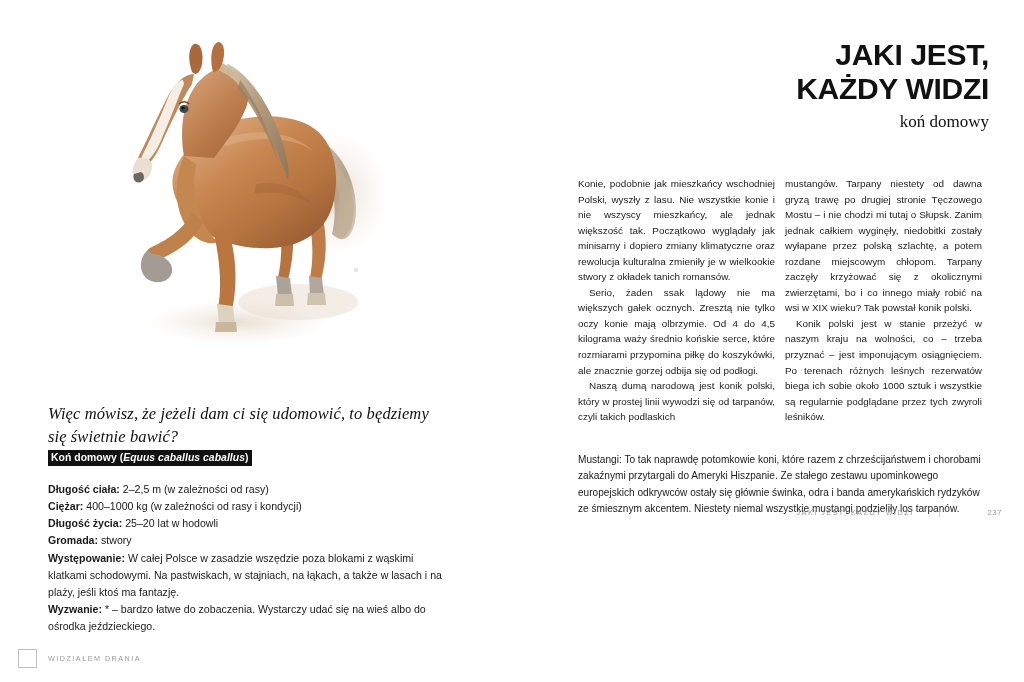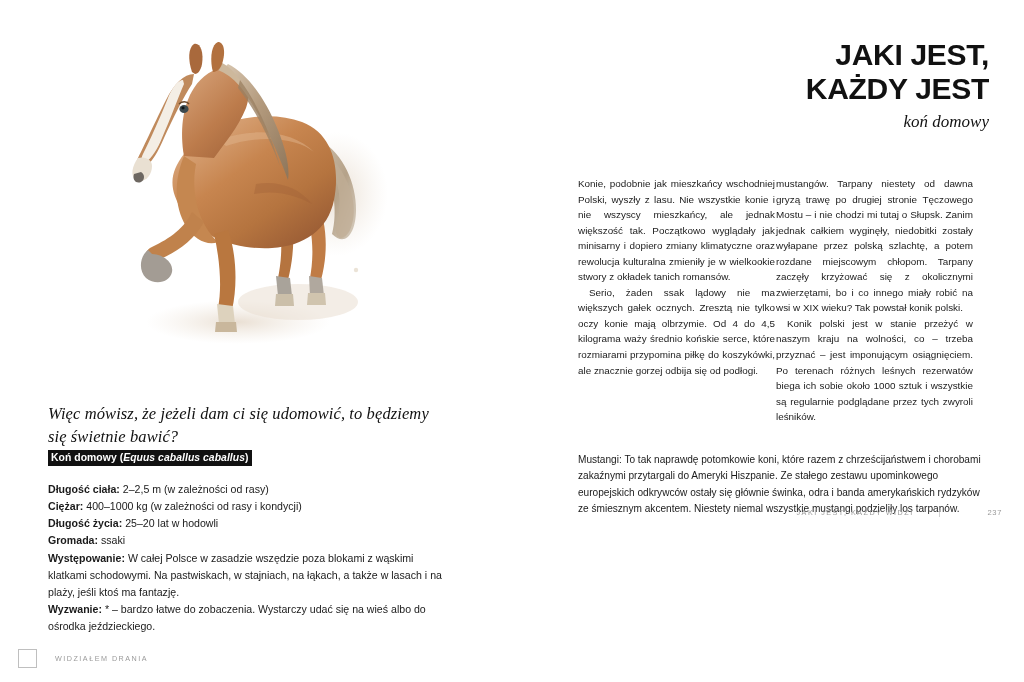--- a/index.html
+++ b/index.html
@@ -94,32 +94,32 @@
     color: #111111;
   }
   .headline .l { display: block; white-space: nowrap; }
 
   .subhead {
     position: absolute;
     right: 35px;
     top: 112px;
     text-align: right;
     font-family: "Liberation Serif", serif;
-    font-style: italic;
     font-size: 17px;
     color: #111111;
   }
 
   .cols {
     position: absolute;
     left: 66px;
     top: 176px;
     width: 411px;
     display: flex;
-    gap: 1px;
+    gap: 10px;
+    align-items: center;
   }
   .col {
     width: 197px;
     font-size: 9.9px;
     line-height: 1.57;
     text-align: justify;
     color: #1a1a1a;
     hyphens: manual;
   }
   .col p { margin: 0; }
@@ -137,21 +137,21 @@
   }
   .mustang .k { font-weight: normal; }
 
   
   .footer-left {
     position: absolute;
     left: 18px;
     bottom: 14px;
     display: flex;
     align-items: center;
-    gap: 18px;
+    gap: 11px;
   }
   .footer-box {
     width: 17px; height: 17px;
     border: 1px solid #bfbfbf;
     background: #fff;
   }
   .footer-left .txt,
   .footer-right .txt {
     font-size: 7.2px;
     letter-spacing: 1.5px;
@@ -272,21 +272,21 @@
       <p class="fact">
         <span class="k">Ciężar:</span>
         <span>400–1000 kg (w zależności od rasy i kondycji)</span>
       </p>
       <p class="fact">
         <span class="k">Długość życia:</span>
         <span>25–20 lat w hodowli</span>
       </p>
       <p class="fact">
         <span class="k">Gromada:</span>
-        <span>ssaki</span>
+        <span>stwory</span>
       </p>
       <p class="fact">
         <span class="k">Występowanie:</span>
         <span>W całej Polsce w zasadzie wszędzie poza blokami z wąskimi klatkami schodowymi. Na pastwiskach, w stajniach, na łąkach, a także w lasach i na plaży, jeśli ktoś ma fantazję.</span>
       </p>
       <p class="fact">
         <span class="k">Wyzwanie:</span>
         <span>* – bardzo łatwe do zobaczenia. Wystarczy udać się na wieś albo do ośrodka jeździeckiego.</span>
       </p>
     </div>
@@ -294,29 +294,30 @@
     <div class="footer-left">
       <span class="footer-box"></span>
       <span class="txt">WIDZIAŁEM DRANIA</span>
     </div>
   </div>
 
   <div class="right-page">
 
     <div class="headline">
       <span class="l">JAKI JEST,</span>
-      <span class="l">KAŻDY JEST</span>
+      <span class="l">KAŻDY WIDZI</span>
     </div>
 
     <div class="subhead">koń domowy</div>
 
     <div class="cols">
       <div class="col">
         <p>Konie, podobnie jak mieszkańcy wschodniej Polski, wyszły z lasu. Nie wszystkie konie i nie wszyscy mieszkańcy, ale jednak większość tak. Początkowo wyglądały jak minisarny i dopiero zmiany klimatyczne oraz rewolucja kulturalna zmieniły je w wielkookie stwory z okładek tanich romansów.</p>
         <p class="ind">Serio, żaden ssak lądowy nie ma większych gałek ocznych. Zresztą nie tylko oczy konie mają olbrzymie. Od 4 do 4,5 kilograma waży średnio końskie serce, które rozmiarami przypomina piłkę do koszykówki, ale znacznie gorzej odbija się od podłogi.</p>
+        <p class="ind">Naszą dumą narodową jest konik polski, który w prostej linii wywodzi się od tarpanów, czyli takich podlaskich</p>
       </div>
       <div class="col">
         <p>mustangów. Tarpany niestety od dawna gryzą trawę po drugiej stronie Tęczowego Mostu – i nie chodzi mi tutaj o Słupsk. Zanim jednak całkiem wyginęły, niedobitki zostały wyłapane przez polską szlachtę, a potem rozdane miejscowym chłopom. Tarpany zaczęły krzyżować się z okolicznymi zwierzętami, bo i co innego miały robić na wsi w XIX wieku? Tak powstał konik polski.</p>
         <p class="ind">Konik polski jest w stanie przeżyć w naszym kraju na wolności, co – trzeba przyznać – jest imponującym osiągnięciem. Po terenach różnych leśnych rezerwatów biega ich sobie około 1000 sztuk i wszystkie są regularnie podglądane przez tych zwyroli leśników.</p>
       </div>
     </div>
 
     <div class="mustang">
       <span class="k">Mustangi:</span><span> To tak naprawdę potomkowie koni, które razem z chrześcijaństwem i chorobami zakaźnymi przytargali do Ameryki Hiszpanie. Ze stałego zestawu upominkowego europejskich odkrywców ostały się głównie świnka, odra i banda amerykańskich rydzyków ze śmiesznym akcentem. Niestety niemal wszystkie mustangi podzieliły los tarpanów.</span>
     </div>

